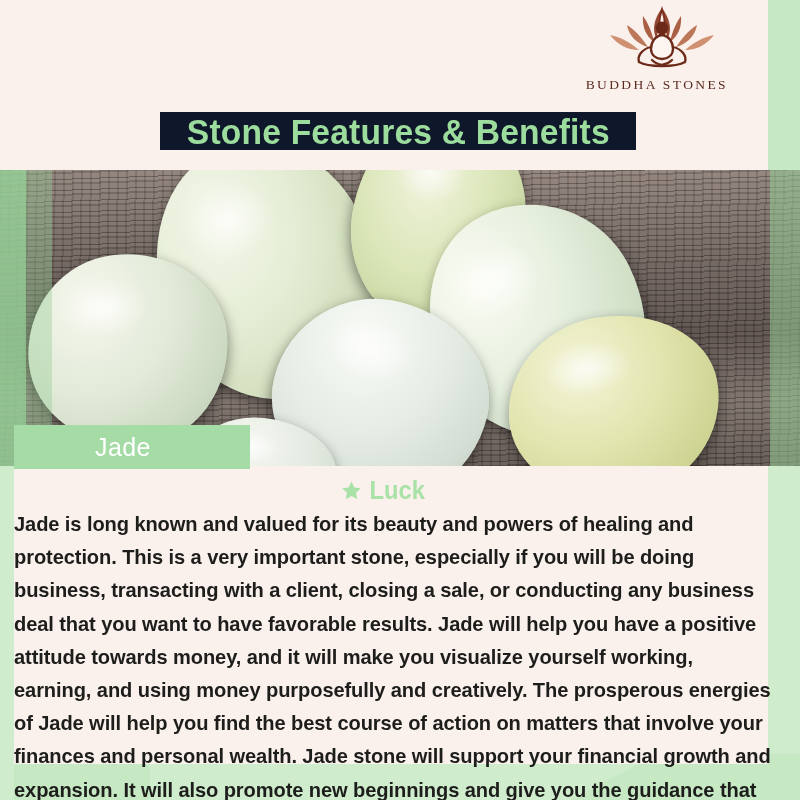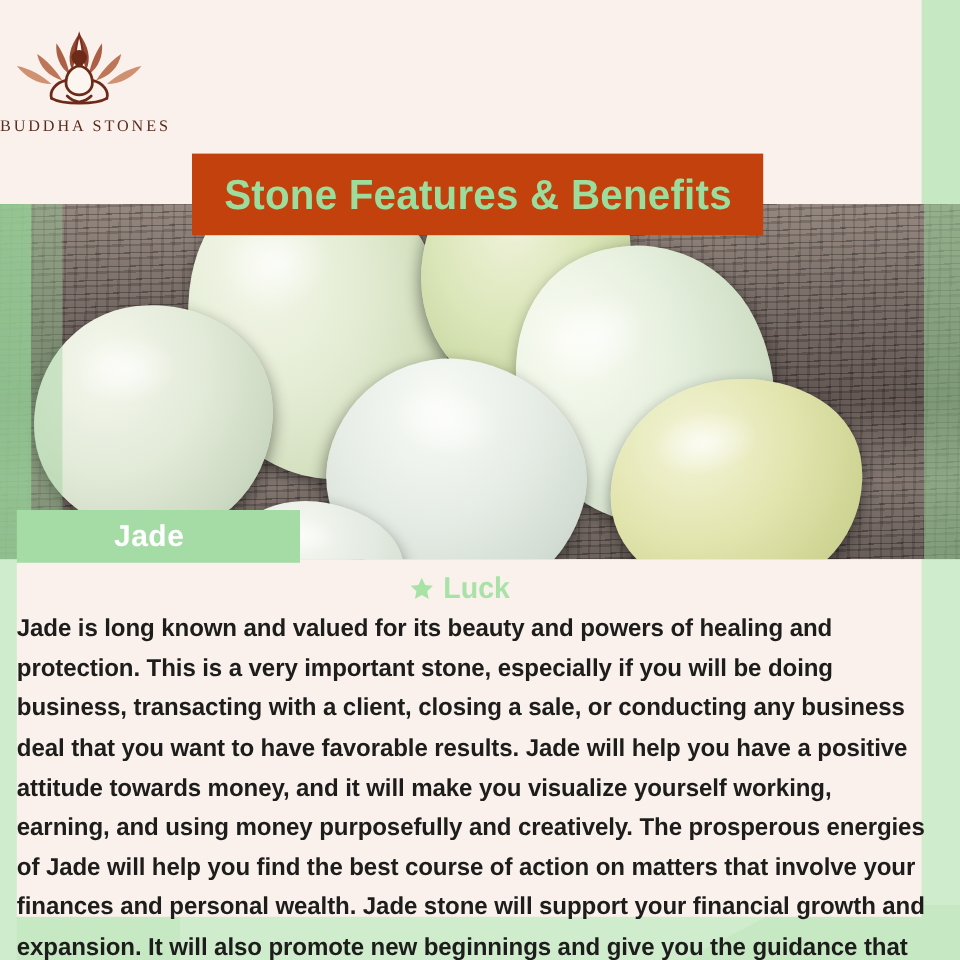--- a/index.html
+++ b/index.html
@@ -67,40 +67,40 @@
   }
 
   
   .header {
     position: absolute;
     left: 0; top: 0;
     width: 728px;
     height: 118px;
     display: flex;
     flex-direction: column;
-    align-items: flex-start;
+    align-items: flex-end;
     justify-content: flex-start;
-    padding-top: 22px;
+    padding-top: 2px;
   }
   .logo-mark { width: 132px; height: 72px; display: block; }
   .logo-word {
     margin-top: 3px;
     font-family: "Liberation Serif", serif;
     font-size: 13.5px;
     letter-spacing: 2.4px;
     color: #5a2b20;
     font-weight: 400;
   }
 
   
   .title-plate {
     position: absolute;
-    left: 160px; top: 128px;
-    width: 476px; height: 68px;
-    background: #c2410c;
+    left: 160px; top: 112px;
+    width: 476px; height: 38px;
+    background: #0f172a;
     display: flex;
     align-items: center;
     justify-content: center;
     z-index: 4;
   }
   .title-text {
     font-family: "Liberation Sans Narrow", "Liberation Sans", sans-serif;
     font-weight: 700;
     font-size: 35px;
     line-height: 1;
@@ -195,21 +195,21 @@
     left: 14px; top: 425px;
     width: 236px; height: 44px;
     background: #a5dca6;
     display: flex;
     align-items: center;
     z-index: 5;
   }
   .name-text {
     margin-left: 81px;
     font-size: 25px;
-    font-weight: 700;
+    font-weight: 400;
     color: #ffffff;
     letter-spacing: 0.4px;
     line-height: 1;
   }
 
   
   .benefits {
     position: absolute;
     left: 0; top: 478px;
     width: 768px;

